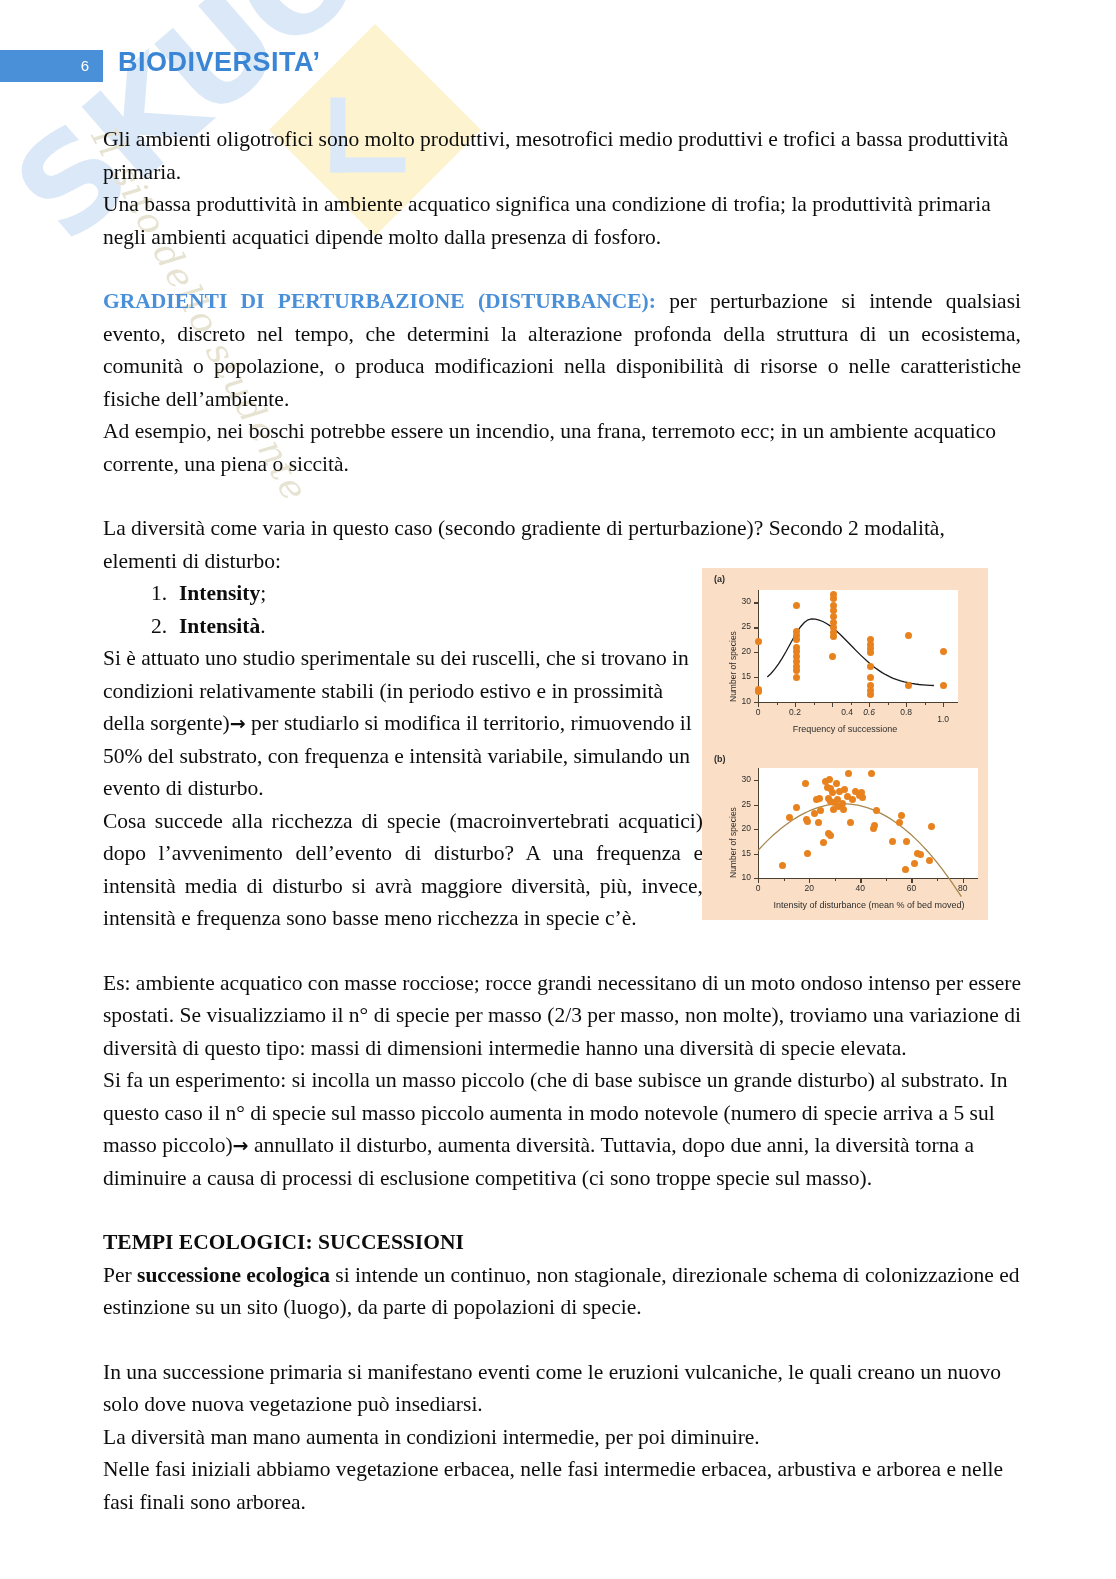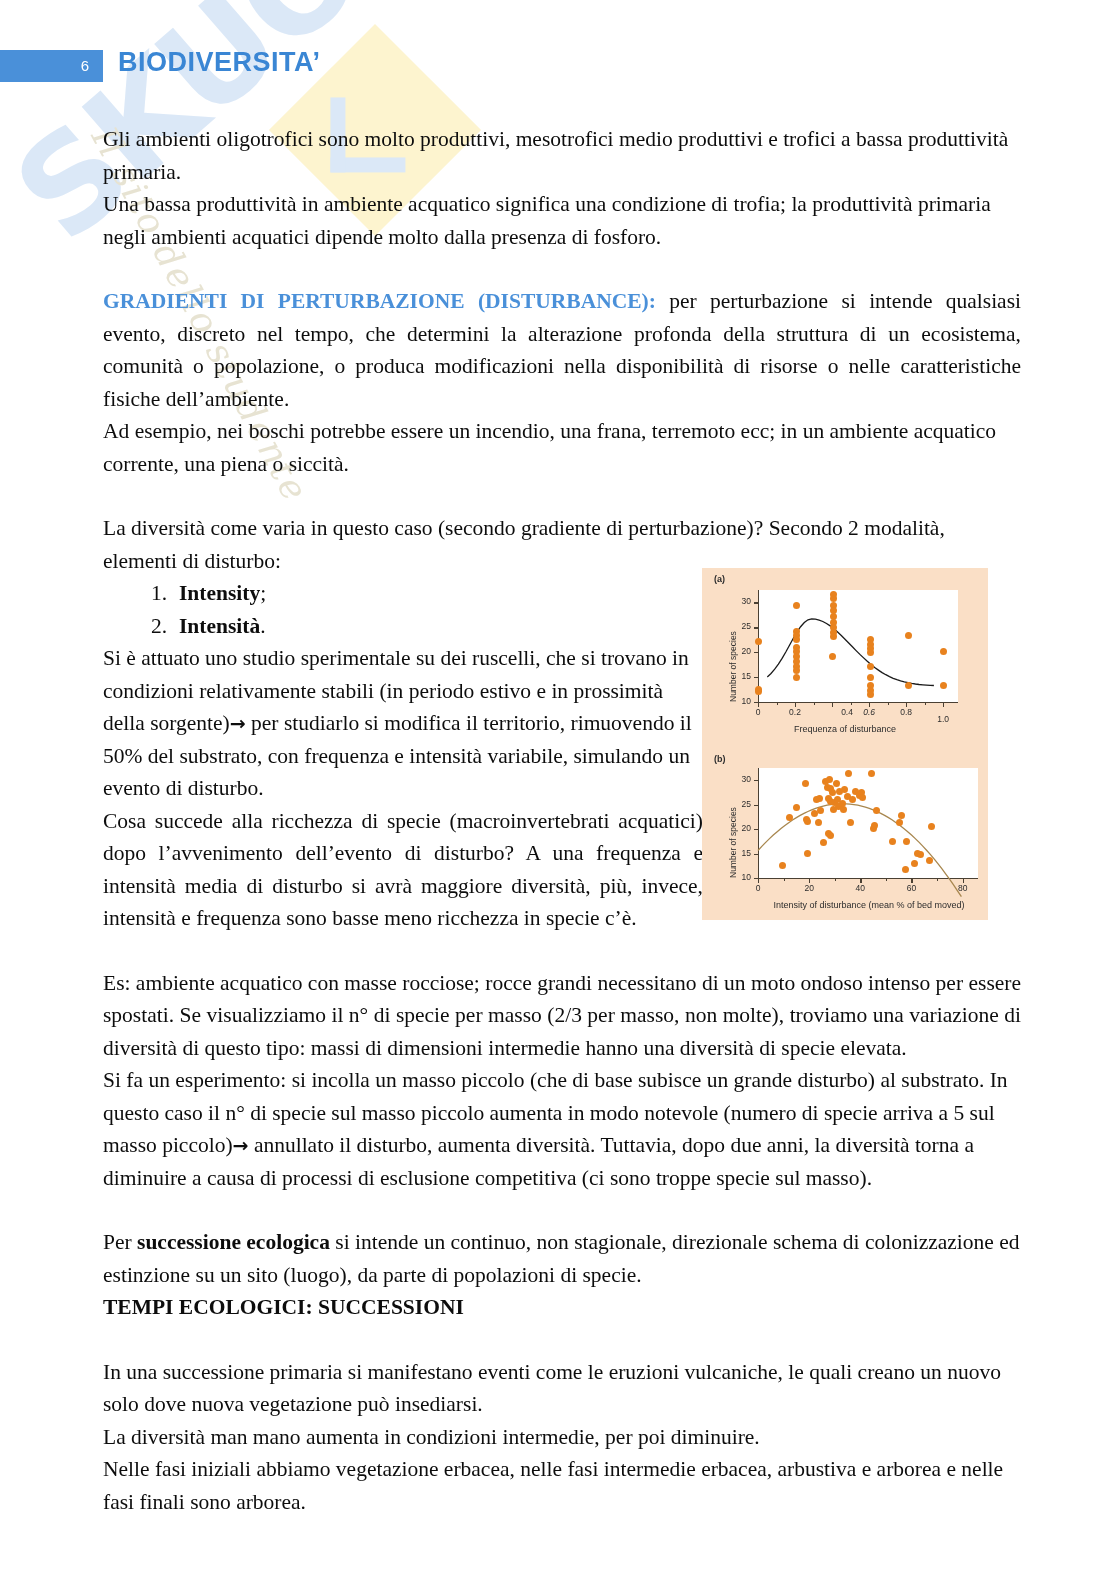--- a/index.html
+++ b/index.html
@@ -294,25 +294,25 @@
     <div class="spacer-md"></div>
 
     <p class="para">Es: ambiente acquatico con masse rocciose; rocce grandi necessitano di un moto ondoso intenso per essere spostati. Se visualizziamo il n° di specie per masso (2/3 per masso, non molte), troviamo una variazione di diversità di questo tipo: massi di dimensioni intermedie hanno una diversità di specie elevata.</p>
 
     <p class="para last-left">
       <span>Si fa un esperimento: si incolla un masso piccolo (che di base subisce un grande disturbo) al substrato. In questo caso il n° di specie sul masso piccolo aumenta in modo notevole (numero di specie arriva a 5 sul masso piccolo)</span><span class="arrow">→</span><span> annullato il disturbo, aumenta diversità. Tuttavia, dopo due anni, la diversità torna a diminuire a causa di processi di esclusione competitiva (ci sono troppe specie sul masso).</span>
     </p>
 
     <div class="spacer-md"></div>
 
+    <p class="para last-left bold">TEMPI ECOLOGICI: SUCCESSIONI</p>
+
     <p class="para last-left">
       <span>Per </span><span class="bold">successione ecologica</span><span> si intende un continuo, non stagionale, direzionale schema di colonizzazione ed estinzione su un sito (luogo), da parte di popolazioni di specie.</span>
     </p>
-
-    <p class="para last-left bold">TEMPI ECOLOGICI: SUCCESSIONI</p>
 
     <div class="spacer-md"></div>
 
     <p class="para last-left">In una successione primaria si manifestano eventi come le eruzioni vulcaniche, le quali creano un nuovo solo dove nuova vegetazione può insediarsi.</p>
     <p class="para last-left">La diversità man mano aumenta in condizioni intermedie, per poi diminuire.</p>
     <p class="para last-left">Nelle fasi iniziali abbiamo vegetazione erbacea, nelle fasi intermedie erbacea, arbustiva e arborea e nelle fasi finali sono arborea.</p>
   </div>
 
   <div id="figure">
     <div class="panel" id="panel-a" style="top: 0px; height: 178px;">
@@ -341,21 +341,21 @@
         <div class="tick-lab" style="left: 32px; top: 128px; width: 17px; text-align: right;">10</div>
         <div class="tickmark" style="left: 52px; top: 109.111px; width: 5px; height: 1.2px;"></div>
         <div class="tick-lab" style="left: 32px; top: 103.111px; width: 17px; text-align: right;">15</div>
         <div class="tickmark" style="left: 52px; top: 84.2222px; width: 5px; height: 1.2px;"></div>
         <div class="tick-lab" style="left: 32px; top: 78.2222px; width: 17px; text-align: right;">20</div>
         <div class="tickmark" style="left: 52px; top: 59.3333px; width: 5px; height: 1.2px;"></div>
         <div class="tick-lab" style="left: 32px; top: 53.3333px; width: 17px; text-align: right;">25</div>
         <div class="tickmark" style="left: 52px; top: 34.4444px; width: 5px; height: 1.2px;"></div>
         <div class="tick-lab" style="left: 32px; top: 28.4444px; width: 17px; text-align: right;">30</div>
         <div class="ylabel" style="left: 26px; top: 134px;">Number of species</div>
-        <div class="xlabel" style="left: 0px; width: 286px; top: 156px;">Frequenza of disturbance</div>
+        <div class="xlabel" style="left: 0px; width: 286px; top: 156px;">Frequency of successione</div>
         <svg class="curve" width="286" height="178">
           <path stroke="#1a1a1a" d="M65.3,108.9 L69.0,105.5 L72.7,101.2 L76.4,96.2 L80.1,90.4 L83.8,84.0 L87.5,77.2 L91.2,70.5 L94.9,64.2 L98.6,58.7 L102.3,54.5 L106.0,51.8 L109.7,50.9 L113.4,51.2 L117.1,52.1 L120.8,53.5 L124.5,55.5 L128.2,57.9 L131.9,60.8 L135.6,64.0 L139.3,67.5 L143.0,71.2 L146.7,75.0 L150.4,78.8 L154.1,82.6 L157.9,86.4 L161.6,89.9 L165.3,93.3 L169.0,96.5 L172.7,99.5 L176.4,102.1 L180.1,104.6 L183.8,106.7 L187.5,108.6 L191.2,110.3 L194.9,111.7 L198.6,112.9 L202.3,113.9 L206.0,114.7 L209.7,115.4 L213.4,116.0 L217.1,116.5 L220.8,116.8 L224.5,117.1 L228.2,117.4 L231.9,117.5" fill="none" stroke-width="1.3"></path>
         </svg>
         <div class="dot" style="left: 56px; top: 73.2711px; background: rgb(232, 130, 30);"></div>
         <div class="dot" style="left: 56px; top: 121.556px; background: rgb(232, 130, 30);"></div>
         <div class="dot" style="left: 56px; top: 123.049px; background: rgb(232, 130, 30);"></div>
         <div class="dot" style="left: 94.8889px; top: 37.4311px; background: rgb(232, 130, 30);"></div>
         <div class="dot" style="left: 94.8889px; top: 63.3156px; background: rgb(232, 130, 30);"></div>
         <div class="dot" style="left: 94.8889px; top: 67.2978px; background: rgb(232, 130, 30);"></div>
         <div class="dot" style="left: 94.8889px; top: 71.28px; background: rgb(232, 130, 30);"></div>

